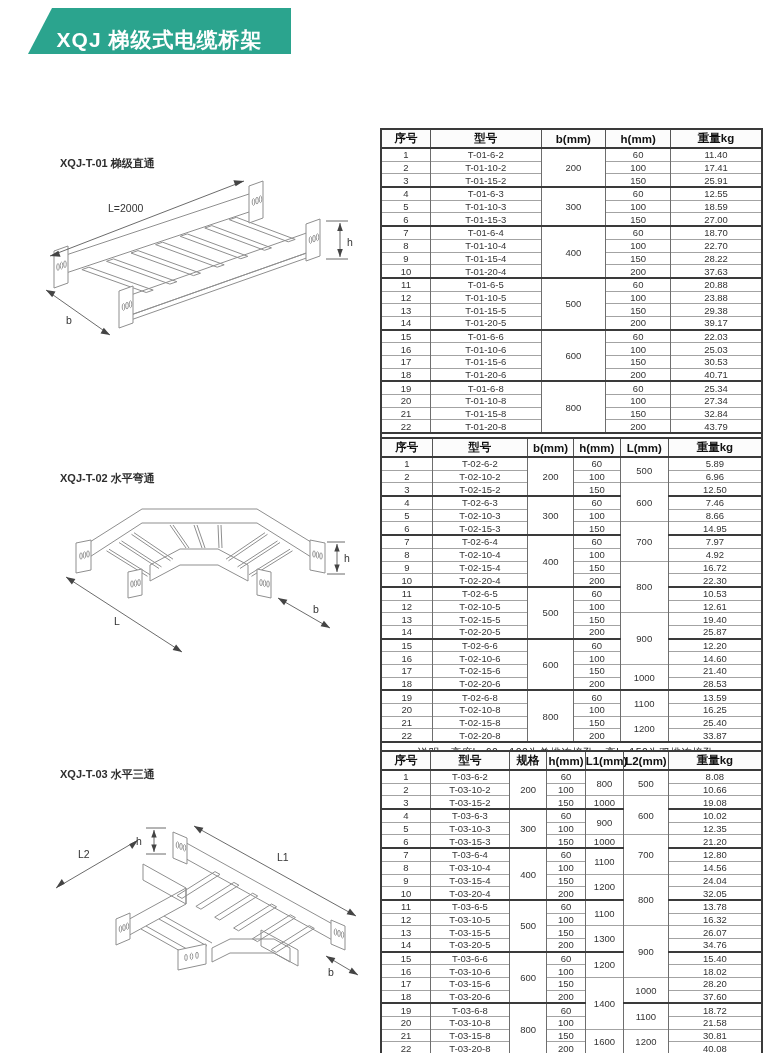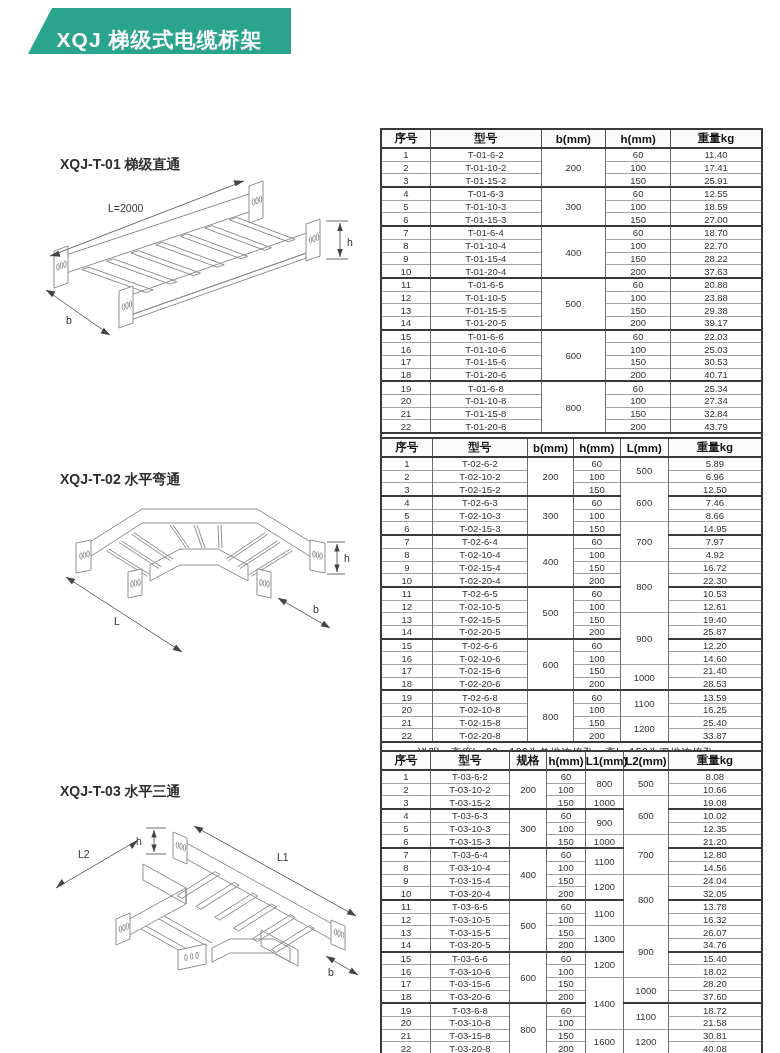--- a/index.html
+++ b/index.html
@@ -7,22 +7,22 @@
         font-family:"Liberation Sans","DejaVu Sans",sans-serif;}
   
   .badge{position:absolute;left:28px;top:8px;width:263px;height:46px;background:#2ba48e;
          color:#fff;font-size:21px;font-weight:bold;letter-spacing:1px;
          display:flex;align-items:flex-end;justify-content:center;
          clip-path:polygon(24px 0,100% 0,100% 100%,0 100%);}
   
   .intro{position:absolute;left:333px;top:24px;width:435px;font-size:14.5px;line-height:27px;
          color:#3d3d3d;text-align:justify;text-indent:2em;}
   
-  .sec-head{position:absolute;left:60px;font-size:14px;font-weight:bold;color:#2e2e2e;}
-  #head-1{top:156px;} #head-2{top:471px;} #head-3{top:783px;}
+  .sec-head{position:absolute;left:60px;font-size:11px;font-weight:bold;color:#2e2e2e;}
+  #head-1{top:156px;} #head-2{top:471px;} #head-3{top:767px;}
   
   .diagram{position:absolute;}
   #dia-1{left:30px;top:172px;} #dia-2{left:32px;top:492px;} #dia-3{left:26px;top:798px;}
   .ln{fill:none;stroke:#8f8f8f;stroke-width:1;}
   .ln2{fill:#fff;stroke:#8f8f8f;stroke-width:1;}
   .slot{fill:none;stroke:#8f8f8f;stroke-width:0.9;}
   .dim{stroke:#5a5a5a;stroke-width:0.9;fill:none;}
   .arr{fill:#444;stroke:none;}
   .dimlabel{font-size:10.5px;fill:#333;font-family:"Liberation Sans","DejaVu Sans",sans-serif;}
   

